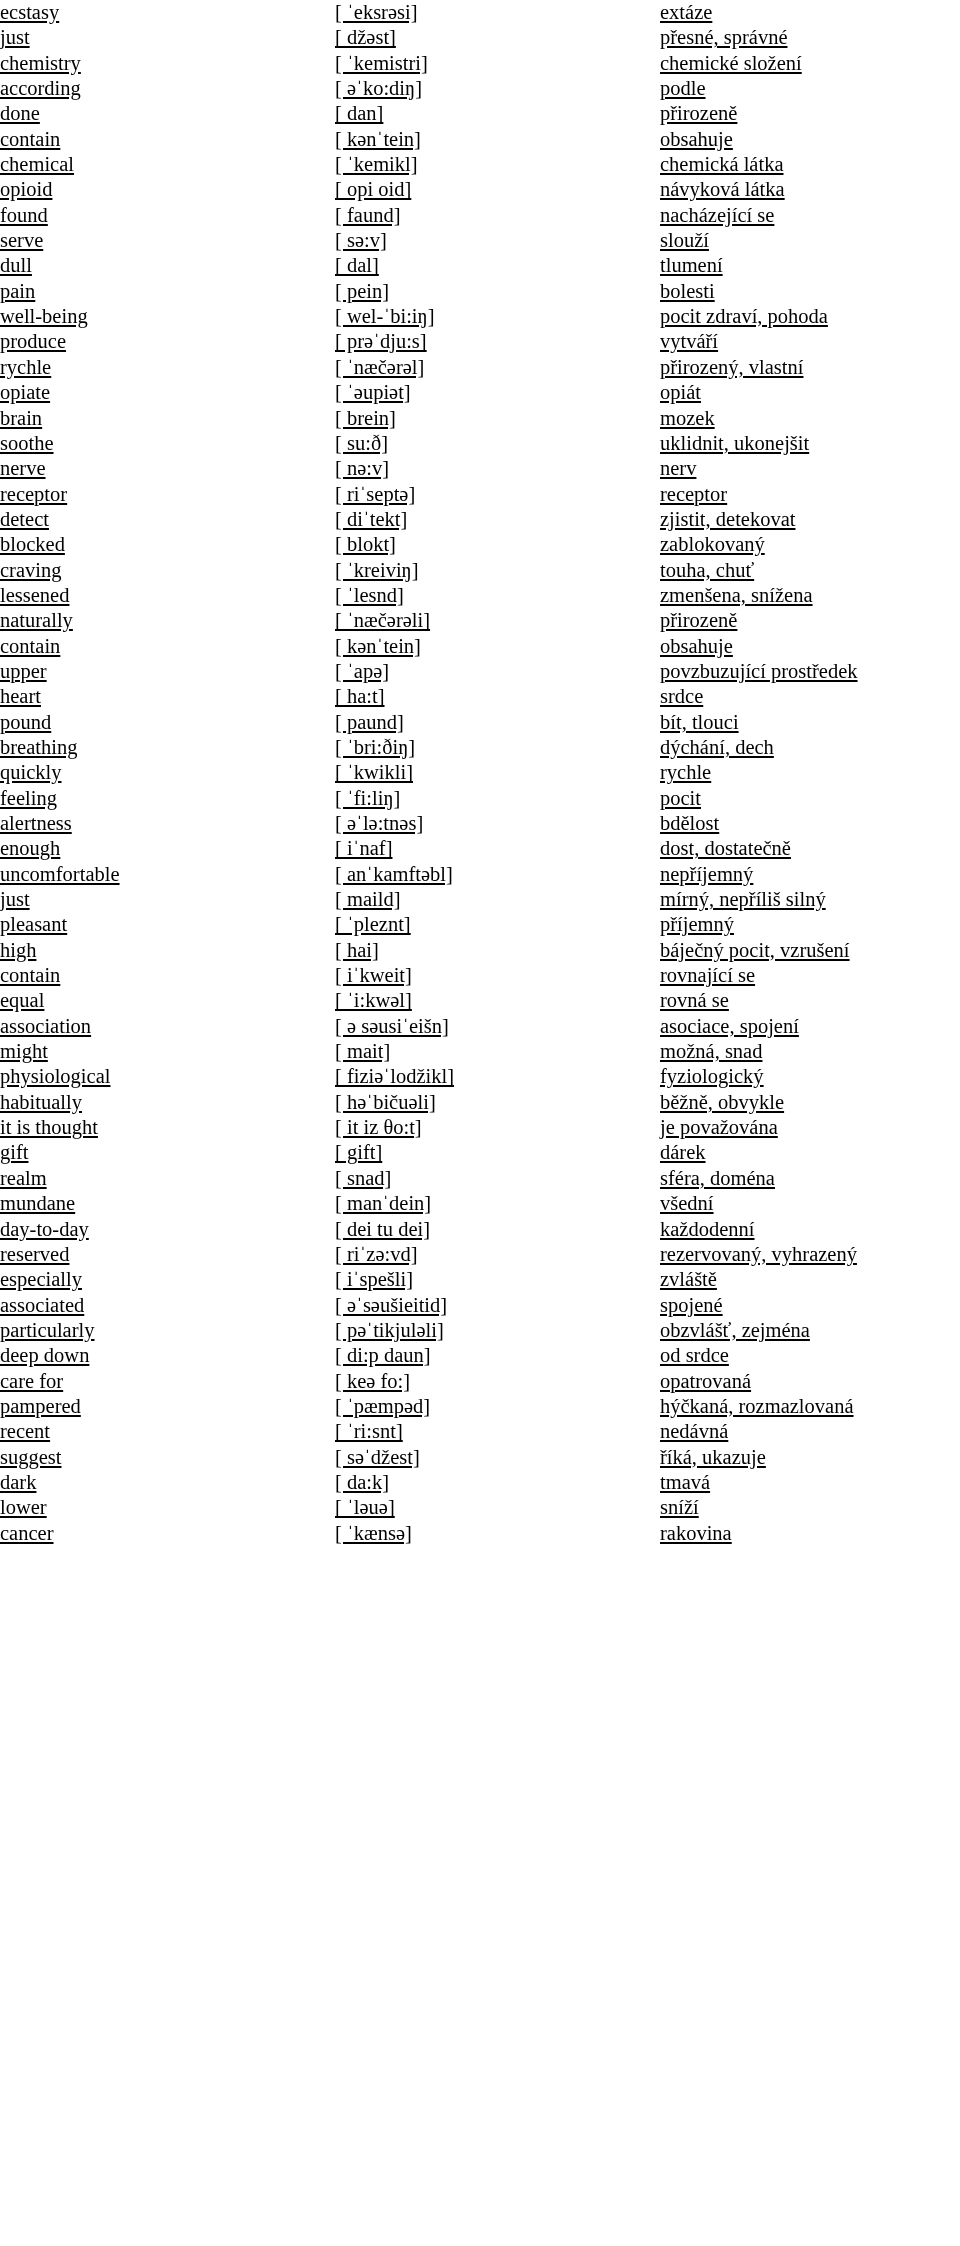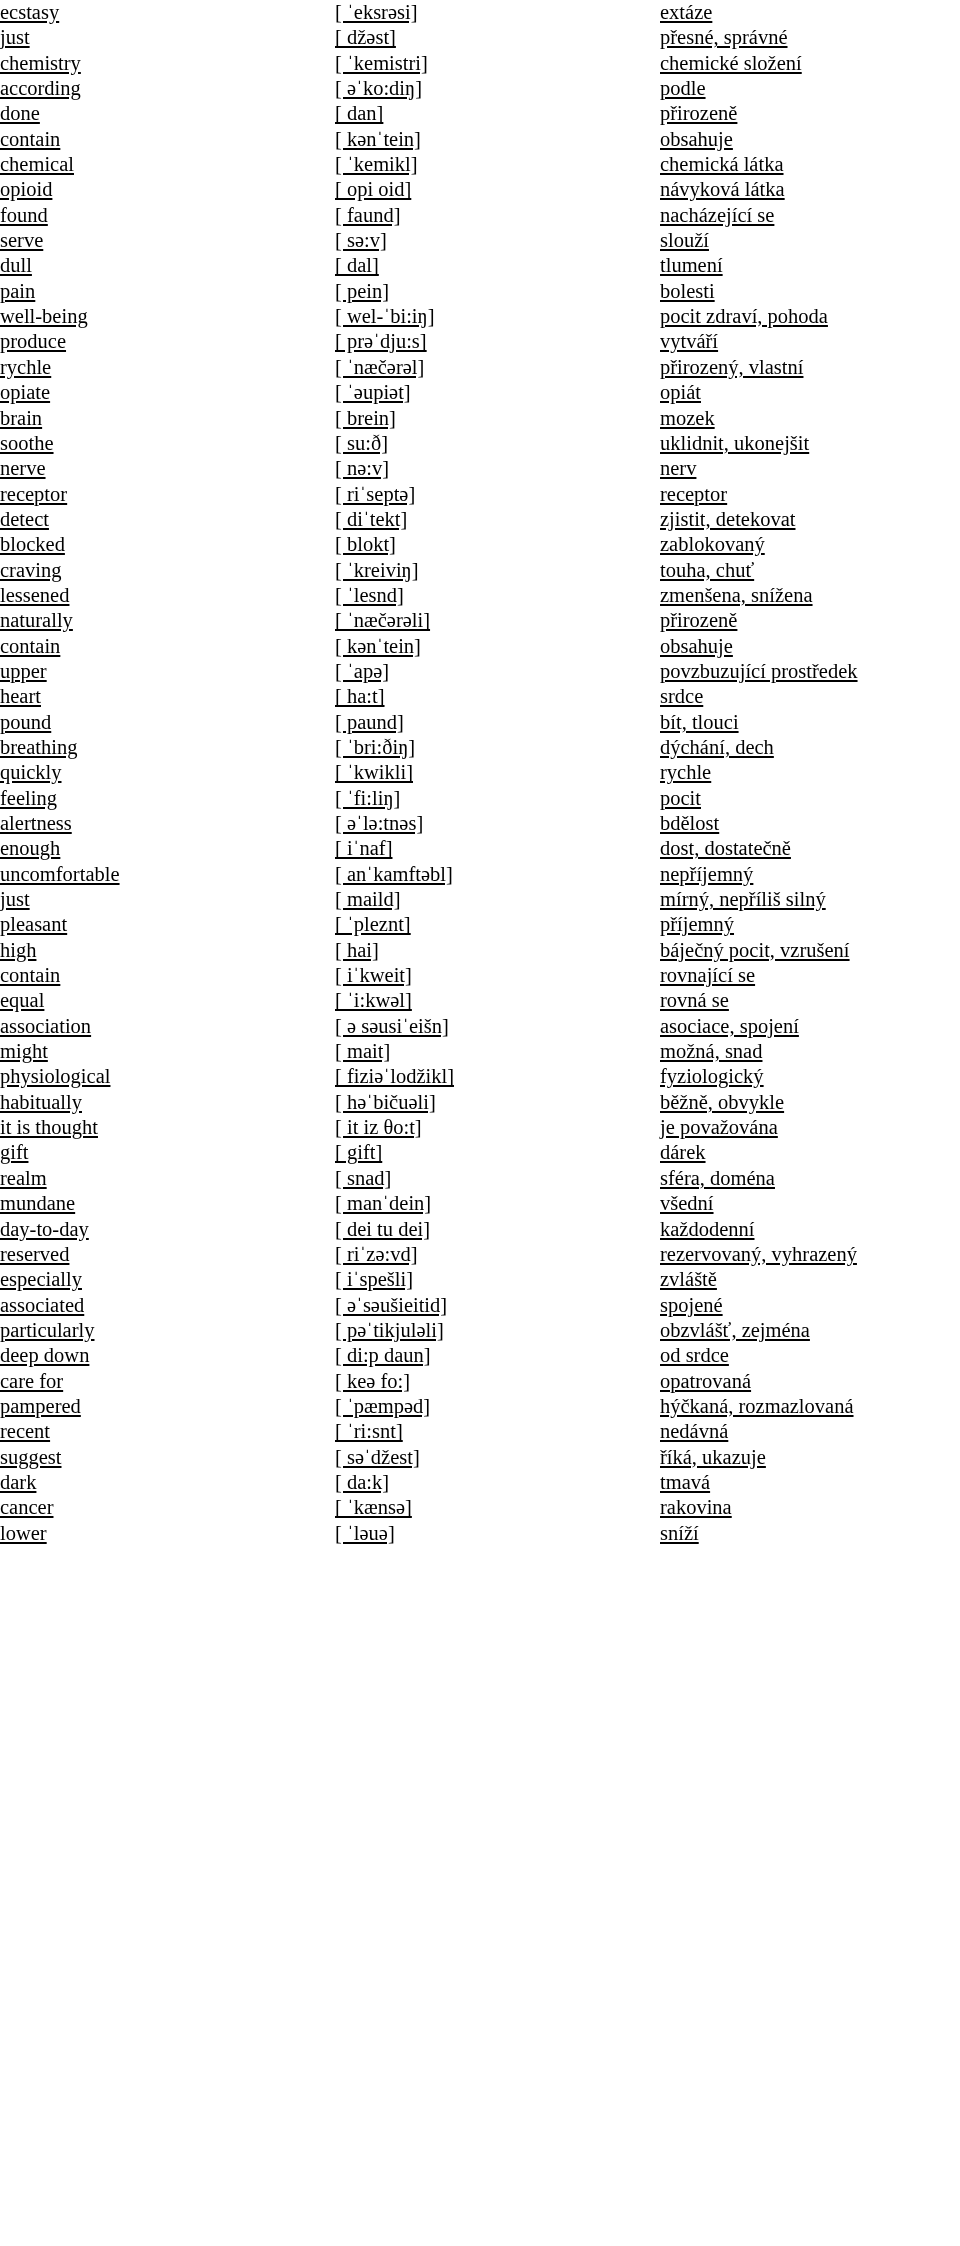--- a/index.html
+++ b/index.html
@@ -331,23 +331,23 @@
         <td class="col-word">suggest</td>
         <td class="col-phon">[ səˈdžest]</td>
         <td class="col-trans">říká, ukazuje</td>
       </tr>
       <tr>
         <td class="col-word">dark</td>
         <td class="col-phon">[ da:k]</td>
         <td class="col-trans">tmavá</td>
       </tr>
       <tr>
+        <td class="col-word">lower</td>
+        <td class="col-phon">[ ˈləuə]</td>
+        <td class="col-trans">sníží</td>
+      </tr>
+      <tr>
         <td class="col-word">cancer</td>
         <td class="col-phon">[ ˈkænsə]</td>
         <td class="col-trans">rakovina</td>
-      </tr>
-      <tr>
-        <td class="col-word">lower</td>
-        <td class="col-phon">[ ˈləuə]</td>
-        <td class="col-trans">sníží</td>
       </tr>
     </tbody>
 </table>
 
 </body></html>

